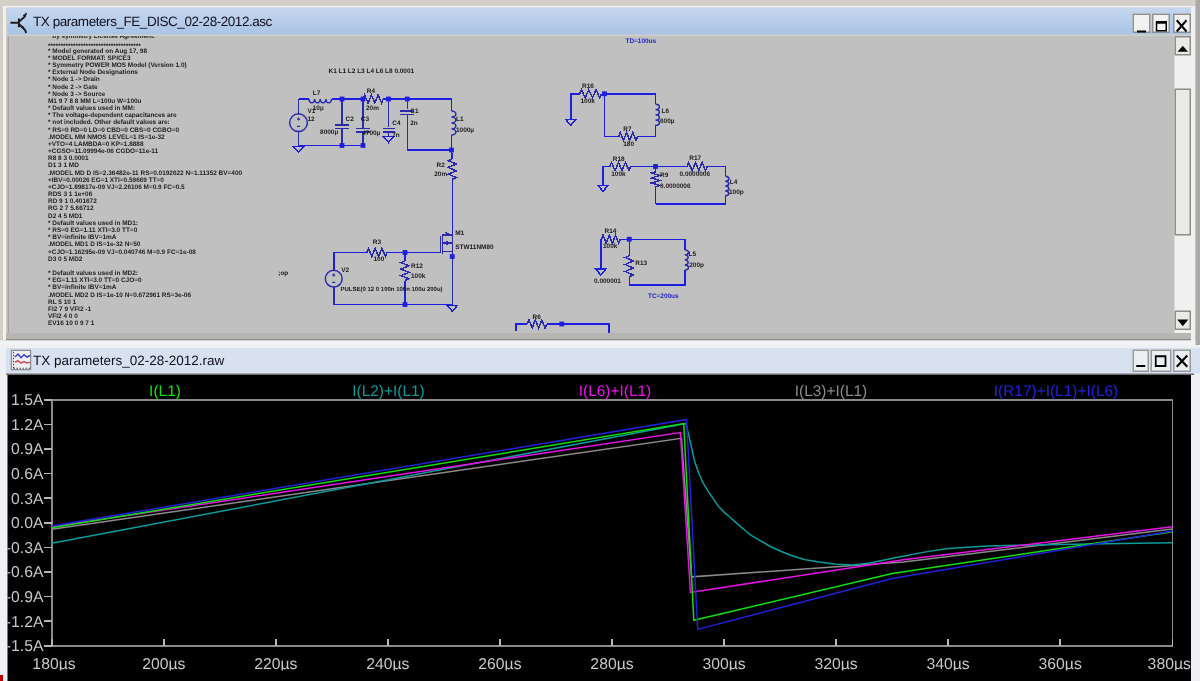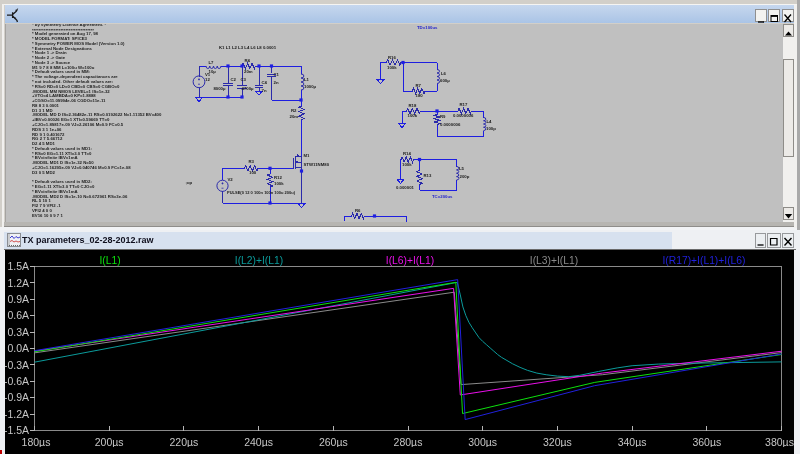--- a/index.html
+++ b/index.html
@@ -10,20 +10,21 @@
 </head>
 <body>
 
 <div style="left:2px;top:4px;width:796px;height:1px;background:#f5f4f2;"></div>
 <div id="toptitle" style="left:5px;top:5px;width:790px;height:18px;background:linear-gradient(#c6d7ee,#aac4e6);">
   <svg width="18" height="18" style="position:absolute;left:1px;top:1px" viewBox="0 0 18 18">
     <path d="M1,9.2 H6.3 M6.6,6.3 V12.1 M6.6,8.6 L10.6,5 M9.7,3.7 L11,5.2 M6.6,10 L10.9,14.2 M10.9,14.2 L11.4,16" stroke="#1c1c1c" stroke-width="1.3" fill="none"></path>
     <path d="M8.1,10.9 L10.3,12 L8.9,13.3 Z" fill="#1c1c1c"></path>
     <path d="M10.6,5 L11.6,2.6" stroke="#1c1c1c" stroke-width="1" fill="none"></path>
   </svg>
+  <span style="position:absolute;left:17px;top:4px;font-size:9px;letter-spacing:-0.3px;color:#10101e;filter:opacity(0.999);">TX parameters_FE_DISC_02-28-2012.asc</span>
   <div style="left:749.5px;top:3.5px;width:12px;height:13px;background:#f2f2f0;border:1px solid #8f8f8f;"><svg width="10" height="11">
         <path d="M2,9 h6" stroke="#000" stroke-width="1.3"></path>
       </svg></div>
   <div style="left:762.5px;top:3.5px;width:12px;height:13px;background:#f2f2f0;border:1px solid #8f8f8f;"><svg width="10" height="11">
         <rect x="2" y="2.5" width="6.5" height="6" fill="none" stroke="#000" stroke-width="1"></rect>
         <path d="M2,3.3 h6.5" stroke="#000" stroke-width="1.2"></path>
       </svg></div>
   <div style="left:776.5px;top:3.5px;width:12px;height:13px;background:#f2f2f0;border:1px solid #8f8f8f;"><svg width="10" height="11">
         <path d="M1.5,1.5 L8,9 M8,1.5 L1.5,9" stroke="#000" stroke-width="1.3"></path>
       </svg></div>
@@ -235,21 +236,21 @@
       </svg></div>
   <div style="left:0;top:35px;width:11px;height:98px;background:#eceae7;border:1px solid #8e8c88;"></div>
   <div style="left:0;top:183px;width:11px;height:13px;background:#eceae7;border:1px solid #8e8c88;"><svg width="9" height="12">
         <path d="M4.5,8.5 L0.8,4 L8.2,4 z" fill="#000"></path>
       </svg></div>
 </div>
 <div style="left:794px;top:5px;width:3px;height:223px;background:#f1f0ee;"></div>
 <div style="left:797px;top:0px;width:3px;height:230px;background:#a9a9a9;"></div>
 
 <div style="left:0px;top:230px;width:800px;height:224px;background:#eef0f3;"></div>
-<div id="bottitle" style="left:4px;top:232px;width:668px;height:17px;background:#d7e1ef;font-weight:bold;">
+<div id="bottitle" style="left:4px;top:232px;width:796px;height:17px;background:#d7e1ef;">
   <svg width="14" height="14" style="position:absolute;left:3px;top:1px" viewBox="0 0 14 14">
     <rect x="0.5" y="0.5" width="13" height="13" fill="#eef0f4" stroke="#8a8d92"></rect>
     <path d="M2,1.5 v11 M2,12.5 h11" stroke="#444" stroke-width="0.8" stroke-dasharray="1,1" fill="none"></path>
     <path d="M3,5 L5,3 L7,5.5 L9,3.5 L11,5 L13,4" stroke="#3a3ad0" stroke-width="1" fill="none"></path>
     <path d="M3,8.5 L5,7.5 L7,9 L9,8 L11,9 L13,8.5" stroke="#d05050" stroke-width="1" fill="none"></path>
   </svg>
   <span style="position:absolute;left:18px;top:3px;font-size:9px;color:#10101e;filter:opacity(0.999);">TX parameters_02-28-2012.raw</span>
   <div style="left:750.8px;top:1px;width:11.5px;height:15px;background:#eceff2;border:1px solid #97999c;"><svg width="9" height="13">
         <path d="M1.5,10 h6" stroke="#000" stroke-width="1.3"></path>
       </svg></div>

